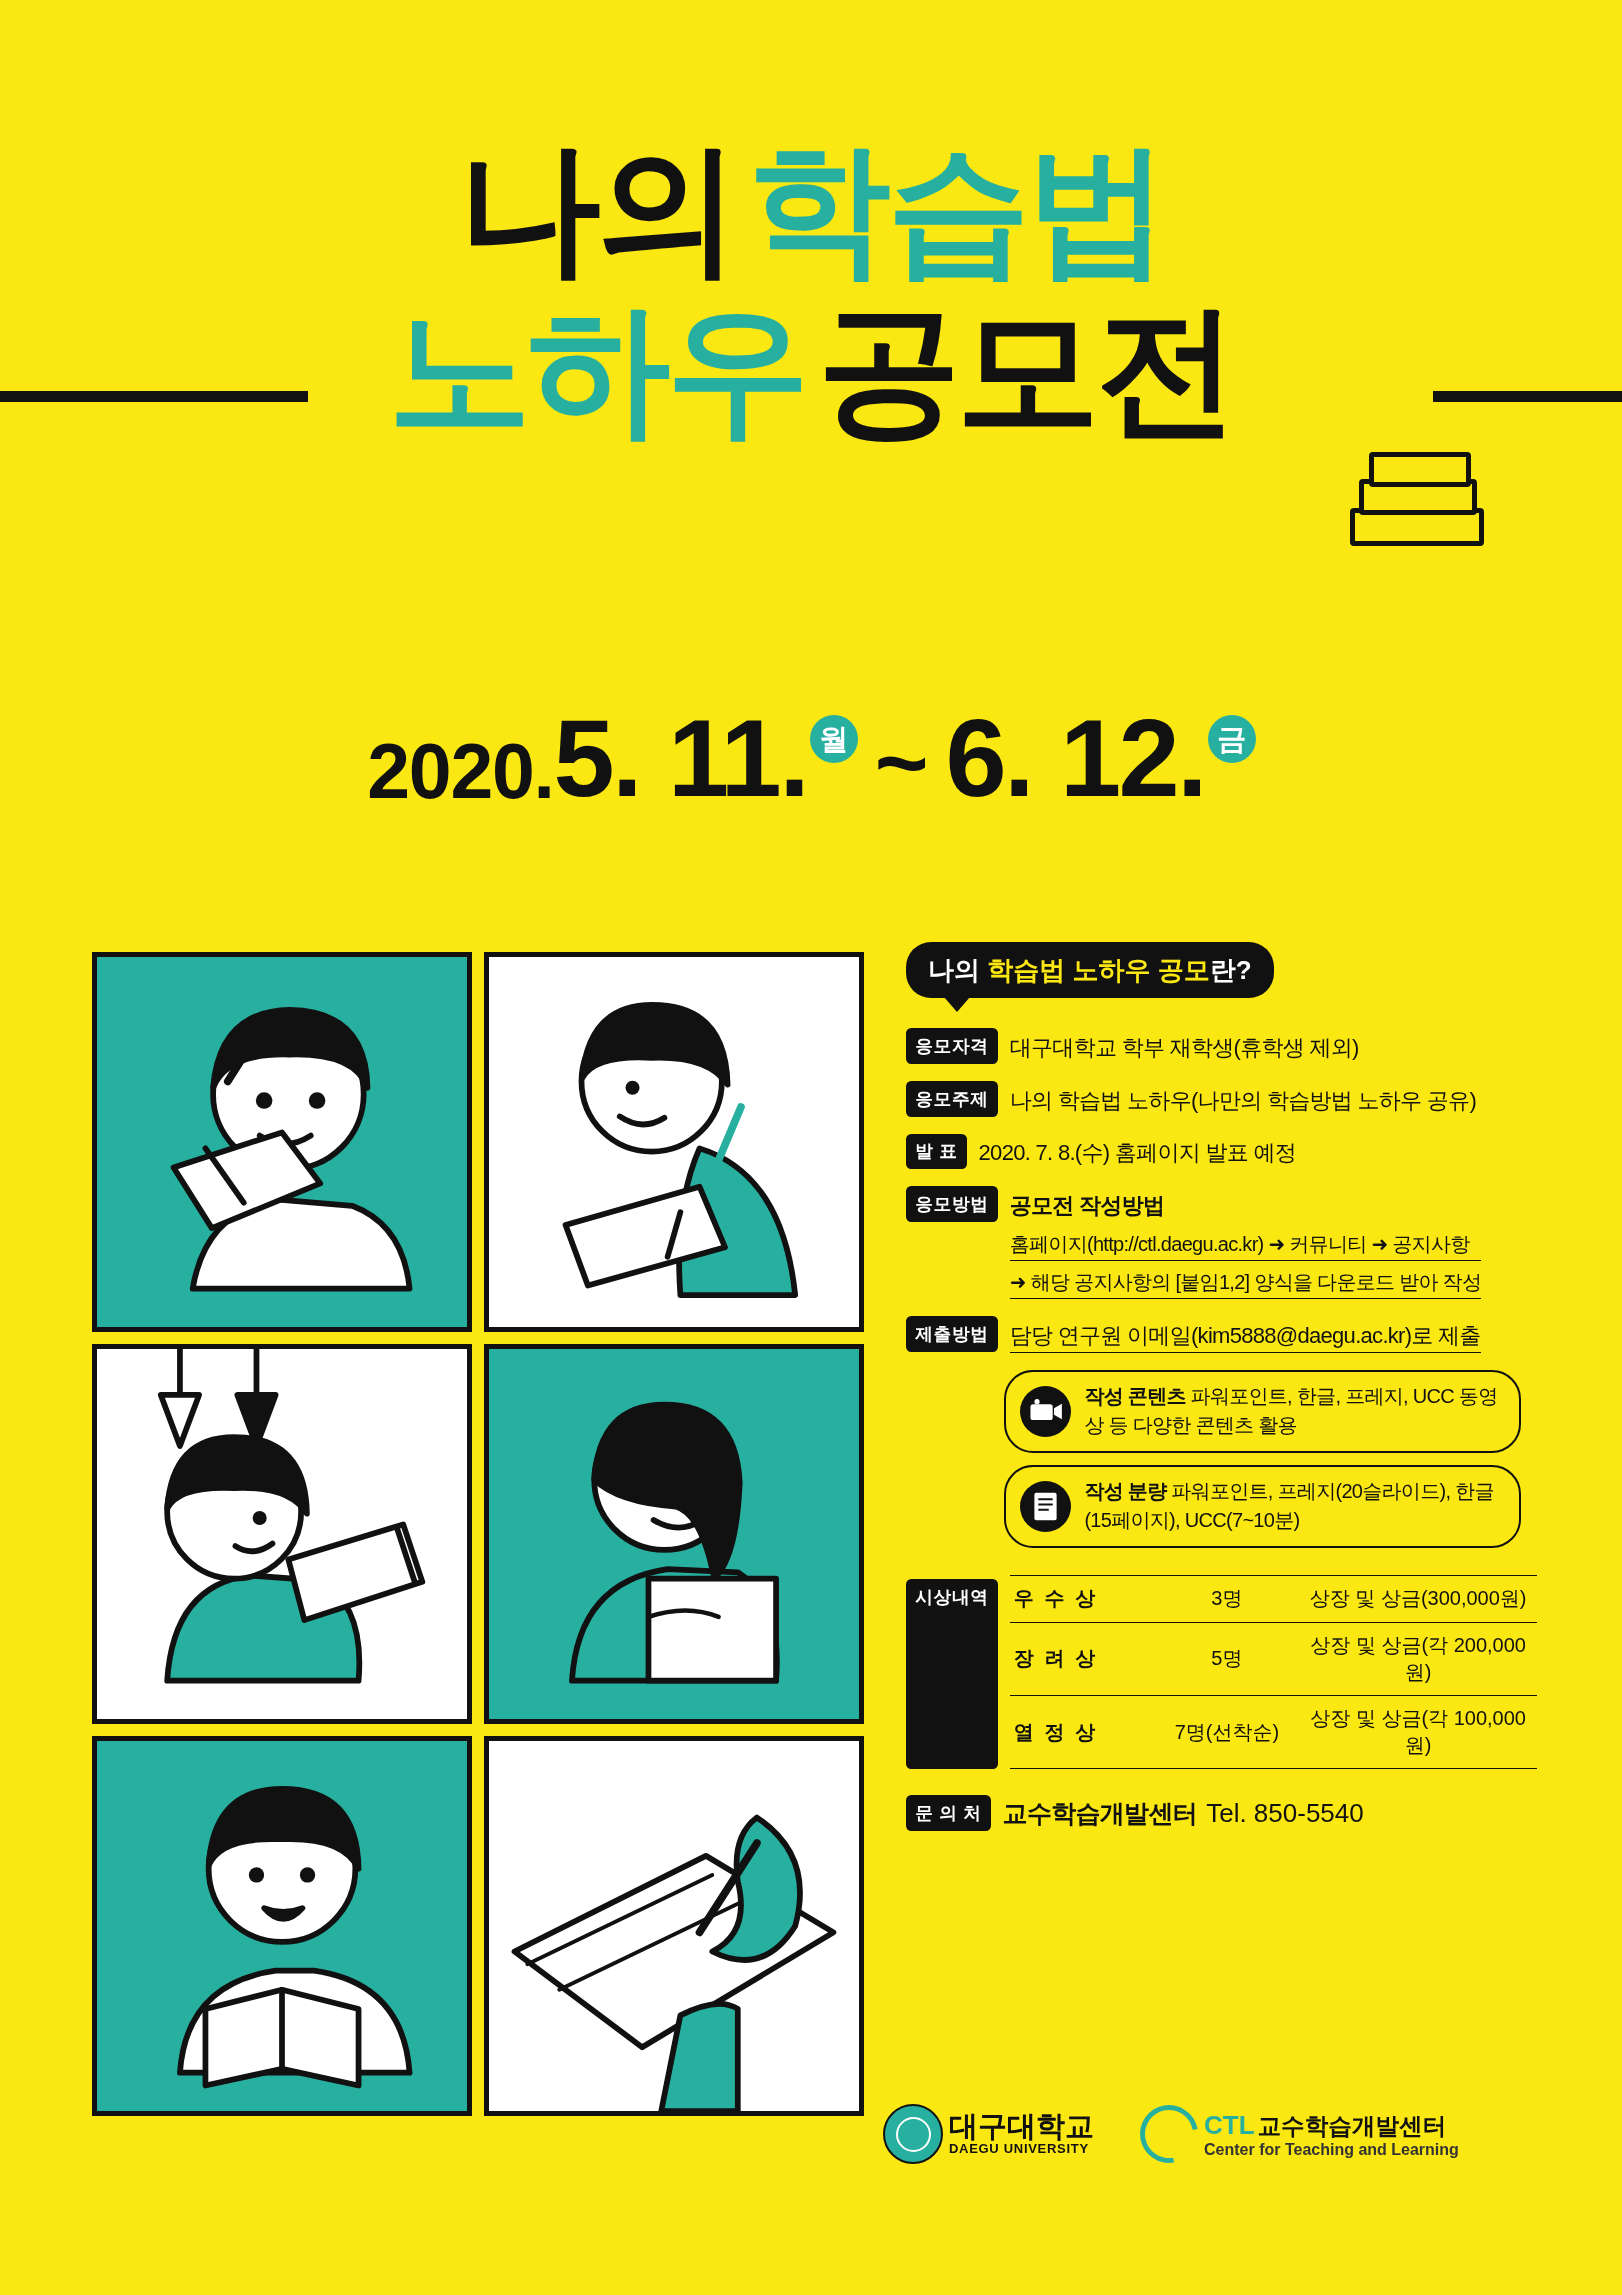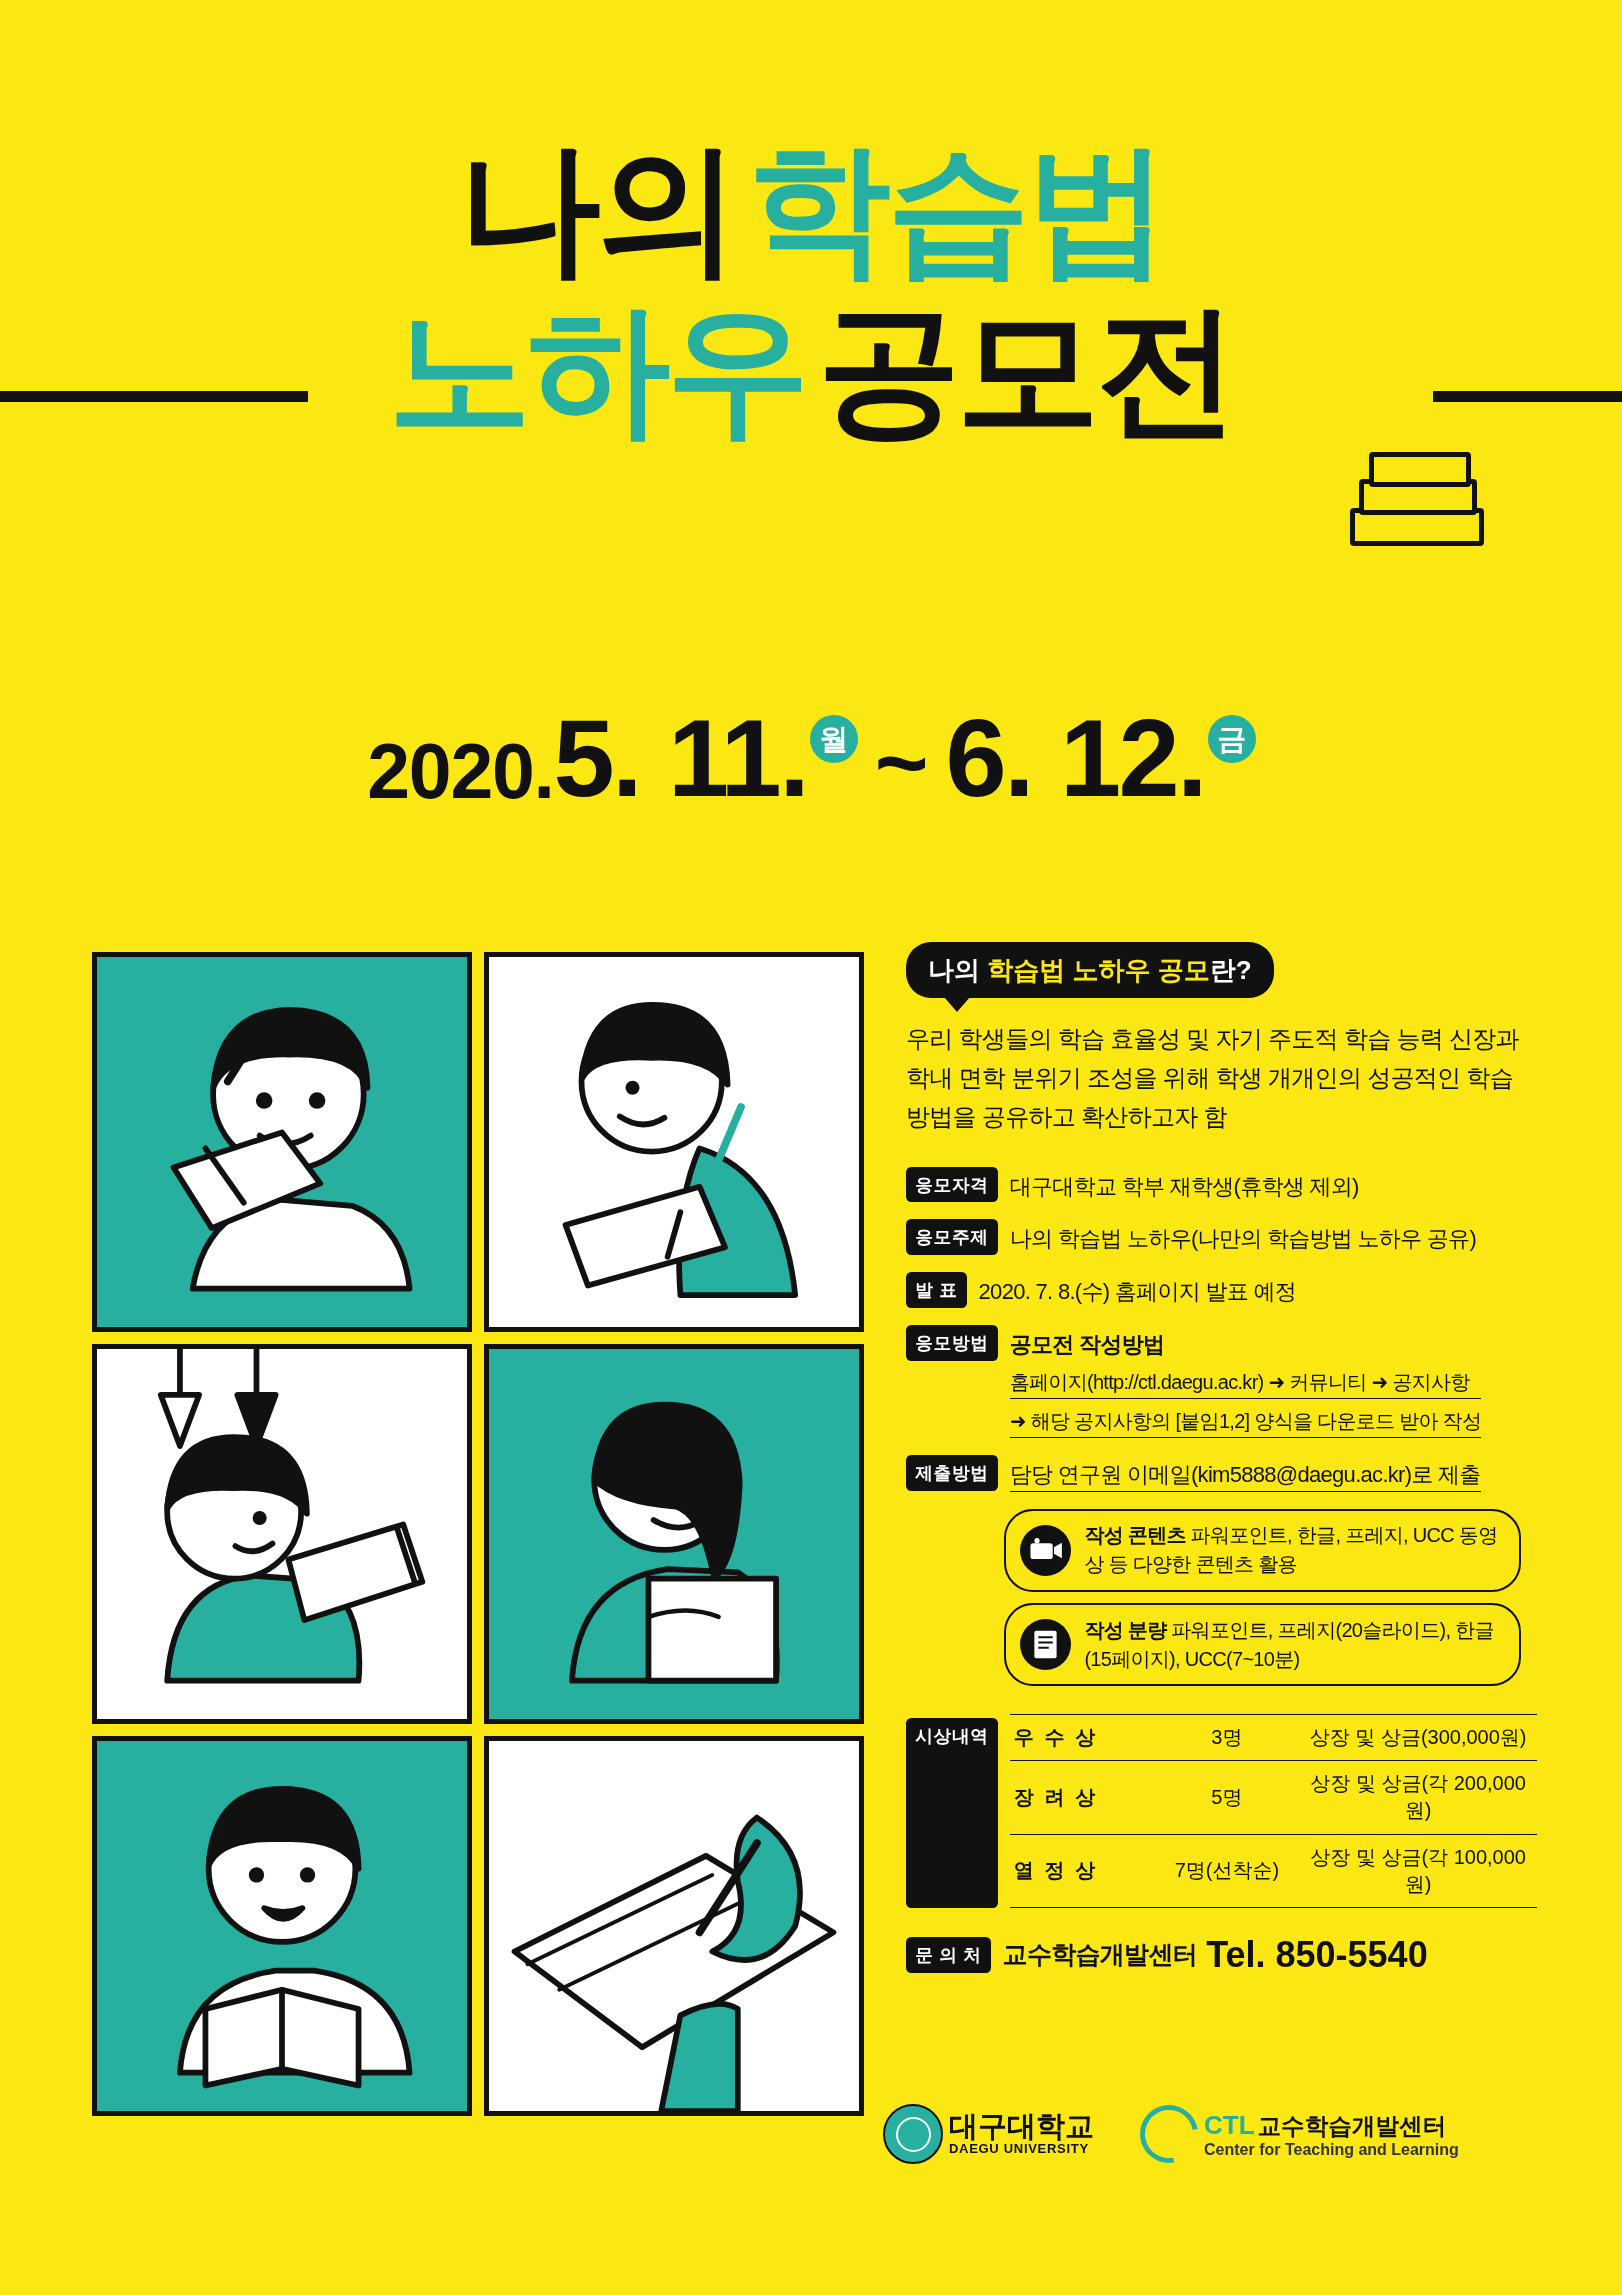--- a/index.html
+++ b/index.html
@@ -73,21 +73,21 @@
   .awards .tag{margin-top:3.9px;}
   .atable{flex:1 1 auto;border-collapse:collapse;font-size:20px;}
   .atable td{padding:9.2px 3.9px;border-bottom:1.3px solid #111;}
   .atable tr:first-child td{border-top:1.3px solid #111;}
   .a-name{font-weight:700;width:137px;letter-spacing:2.6px;}
   .a-cnt{width:137px;text-align:center;}
   .a-prize{text-align:center;}
 
   .contact{margin-top:26px;display:flex;align-items:center;}
   .contact .ctext{font-size:25px;font-weight:700;letter-spacing:-0.7px;}
-  .contact .ctel{font-size:36px;font-weight:700;margin-left:9.2px;}
+  .contact .ctel{font-size:26px;font-weight:400;margin-left:9.2px;}
 
   
   .footer{position:absolute;left:883px;top:2104px;width:654px;display:flex;align-items:center;gap:46px;}
   .logo{display:flex;align-items:center;gap:6px;}
   .seal{width:56px;height:56px;border-radius:50%;background:#27b0a0;border:2.6px solid #111;position:relative;}
   .seal:after{content:"";position:absolute;left:10.5px;top:10.5px;right:10.5px;bottom:10.5px;border:2px solid #fff;border-radius:50%;}
   .ln1{font-size:29px;font-weight:800;line-height:1.0;}
   .ln2{font-size:13px;font-weight:700;letter-spacing:0.7px;}
   .ctl{font-size:26px;font-weight:800;color:#27b0a0;}
   .ctl-sub{font-size:16px;font-weight:600;color:#333;text-align:right;}
@@ -222,21 +222,20 @@
     </div>
   </div>
 
   <div class="right">
 
     <div class="pill-title">
       <span>나의 </span><span class="hl">학습법 노하우 공모</span><span>란?</span>
       <span class="pill-tail"></span>
     </div>
 
-    <div class="intro">우리 학생들의 학습 효율성 및 자기 주도적 학습 능력 신장과 학내 면학 분위기 조성을 위해 학생 개개인의 성공적인 학습 방법을 공유하고 확산하고자 함</div>
 
     <div class="rows">
 
       <div class="row">
         <span class="tag">응모자격</span>
         <span class="rowtxt">대구대학교 학부 재학생(휴학생 제외)</span>
       </div>
 
       <div class="row">
         <span class="tag">응모주제</span>

